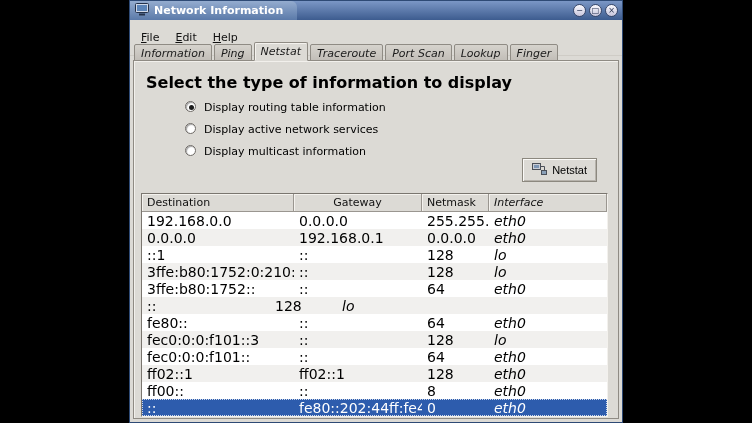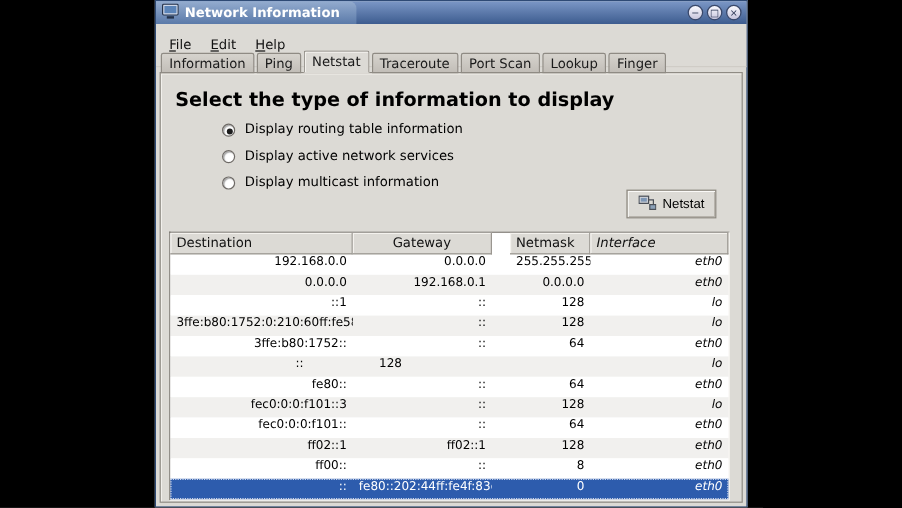--- a/index.html
+++ b/index.html
@@ -30,31 +30,31 @@
              border-bottom:1px solid #cfccc6; }
   .menu-item { display:inline-block; font-size:11px; color:#111; padding:3px 8px; }
   .menu-item::first-letter { text-decoration:underline; }
 
   
   .tabs { position:absolute; top:41px; left:4px; height:19px; display:flex;
           align-items:flex-end; z-index:3; }
   .tab { height:17px; padding:2px 6px 0 6px; font-size:11px; color:#1a1a1a;
          background:linear-gradient(#d6d3cd,#c2beb8);
          border:1px solid #8f8b84; border-radius:2px 2px 0 0; margin-right:2px;
-         white-space:nowrap; }
+         white-space:nowrap;font-style:italic; }
   .tab.active { height:19px; background:#dcdad5; border-bottom:1px solid #dcdad5;
                 box-shadow:inset 1px 1px 0 #f4f2ee; font-weight:normal; }
 
   
   .panel { position:absolute; left:3px; right:3px; top:59px; bottom:3px;
            background:#dcdad5; border:1px solid #8f8b84;
            box-shadow:inset 1px 1px 0 #f2f0ec; z-index:1; }
   .section-label { margin:12px 0 0 12px; font-size:16px; font-weight:bold; color:#000; }
 
-  .radio-row { display:flex; align-items:flex-end; gap:8px; margin:9px 0 0 51px; }
+  .radio-row { display:flex; align-items:flex-start; gap:8px; margin:9px 0 0 51px; }
   .radio { width:11px; height:11px; border-radius:50%; background:#fff;
            border:1px solid #6e6a66; box-shadow:inset 1px 1px 1px rgba(0,0,0,.35);
            position:relative; flex:0 0 auto; }
   .radio.checked::after { content:""; position:absolute; left:3px; top:3px;
            width:5px; height:5px; border-radius:50%; background:#1c1c1c; }
   .radio-label { font-size:11px; color:#000; }
 
   .button-row { position:absolute; top:97px; right:21px; }
   .gtk-button { display:inline-flex; align-items:center; gap:5px; height:24px;
                 padding:0 9px; font-size:11px; color:#000; background:#dcdad5;
@@ -68,23 +68,23 @@
   .thead { display:flex; }
   .th { height:18px; font-size:11px; color:#111; padding:2px 5px 0 5px;
         background:#dcdad5; border-right:1px solid #9a9690;
         border-bottom:1px solid #9a9690;
         box-shadow:inset 1px 1px 0 #f4f2ee; white-space:nowrap; overflow:hidden; }
   .th.center { text-align:center; }
   .tr { display:flex; height:17px; background:#fff; }
   .tr.alt { background:#f1f0ee; }
   .tr.selected { background:#2d5cad; outline:1px dotted #cdd8ec; outline-offset:-1px; }
   .tr.selected .td { color:#fff; }
-  .td { font-size:10px; color:#000; padding:1px 5px 0 5px; white-space:nowrap;
-        overflow:hidden;text-align:right; }
-  .c0 { width:152px; } .c1 { width:116px; } .c2 { width:67px;margin-left:15px; } .c3 { flex:1;font-style:italic; }
+  .td { font-size:14px; color:#000; padding:1px 5px 0 5px; white-space:nowrap;
+        overflow:hidden; }
+  .c0 { width:152px; } .c1 { width:128px; } .c2 { width:67px; } .c3 { flex:1;font-style:italic; }
 </style>
 </head>
 <body>
 
 <div class="screen">
   <div class="window">
 
     <div class="titlebar">
       <div class="title-tab">
         <span>

